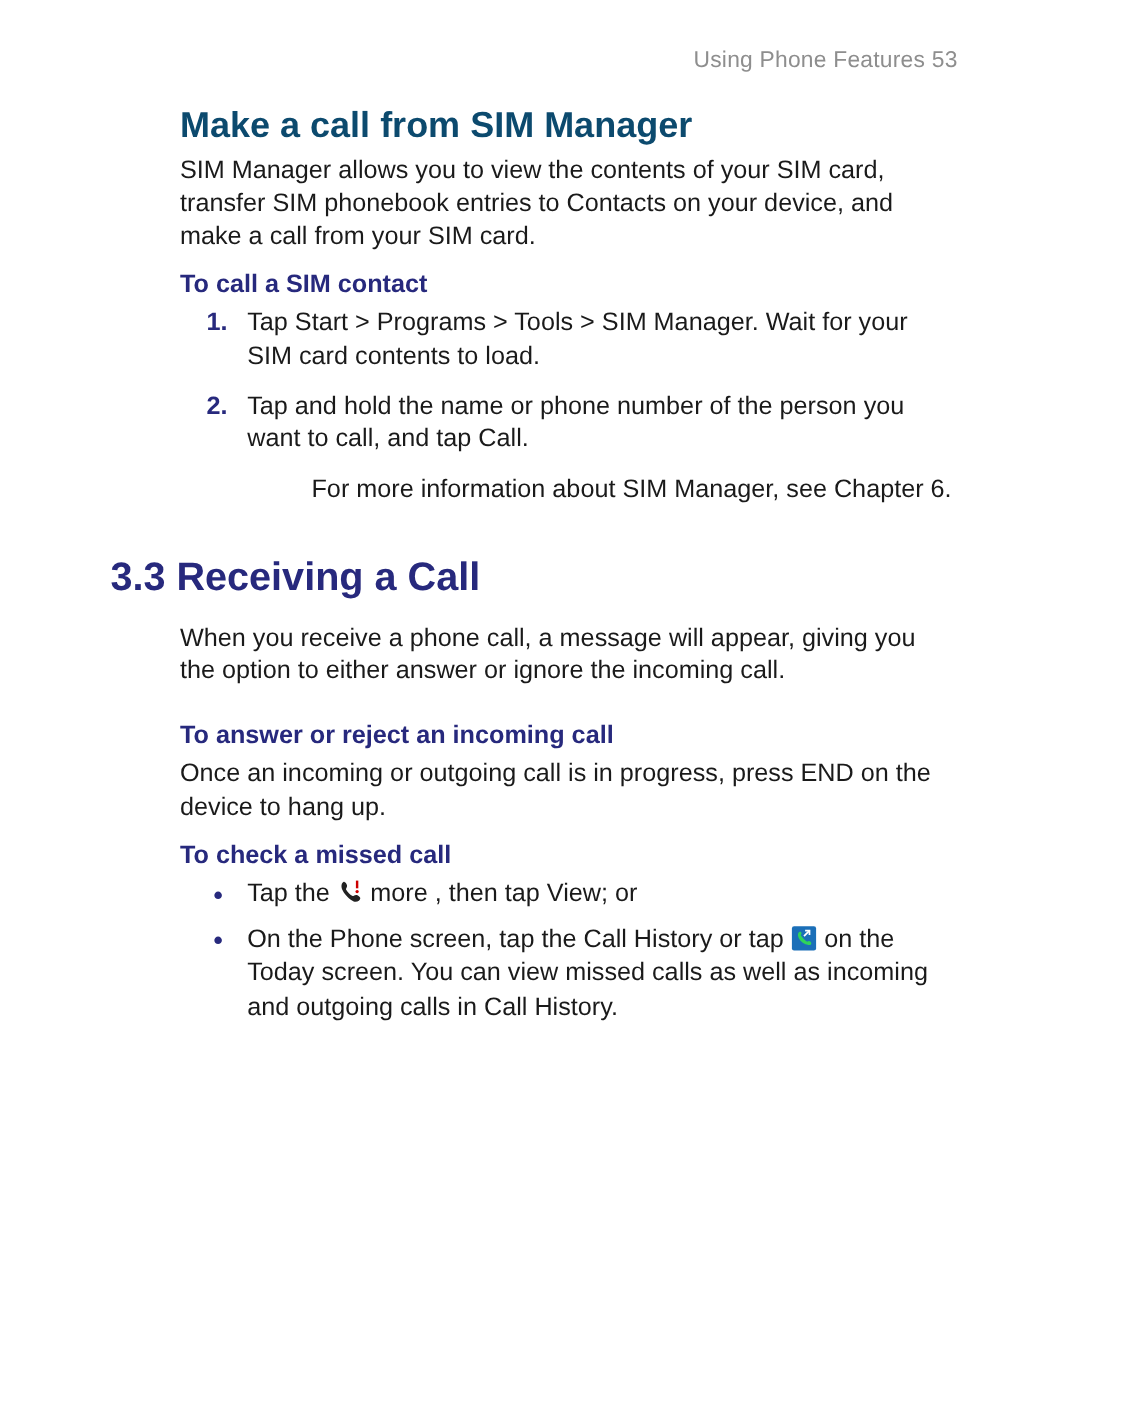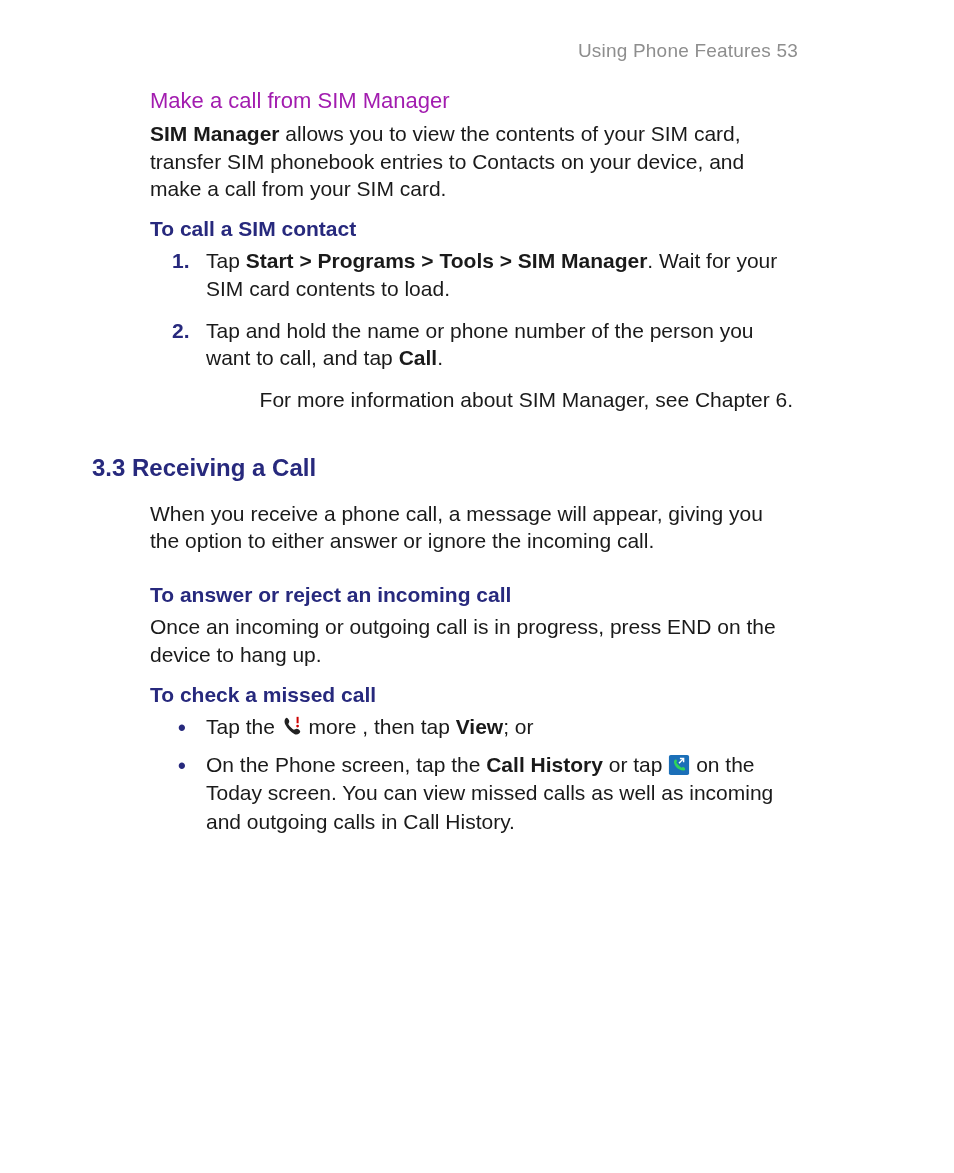--- a/index.html
+++ b/index.html
@@ -22,23 +22,23 @@
     font-size: 19px;
     position: absolute;
     top: 40px;
     right: 90px;
     letter-spacing: 0.2px;
   }
   .content {
     margin: 50px 95px 0 150px;
   }
   .h2 {
-    color: #a21caf;
-    font-weight: 400;
-    font-size: 22px;
+    color: #0c4a6e;
+    font-weight: 700;
+    font-size: 30px;
     margin: 0 0 6px 0;
   }
   .para {
     font-size: 21px;
     line-height: 1.32;
     margin: 0 0 14px 0;
   }
   .sub-blue {
     color: #27297d;
     font-weight: 700;
@@ -79,24 +79,24 @@
     position: absolute;
     left: -28px;
     top: 0;
     color: #27297d;
     font-weight: 700;
     font-size: 22px;
   }
   .h1 {
     color: #27297d;
     font-weight: 700;
-    font-size: 24px;
+    font-size: 33px;
     margin: 40px 0 18px -58px;
   }
-  b { font-weight: 700; }
+  b { font-weight: 400; }
   .icon-missed {
     display: inline-block;
     vertical-align: -3px;
     width: 22px;
     height: 22px;
   }
   .icon-history {
     display: inline-block;
     vertical-align: -4px;
     width: 22px;

